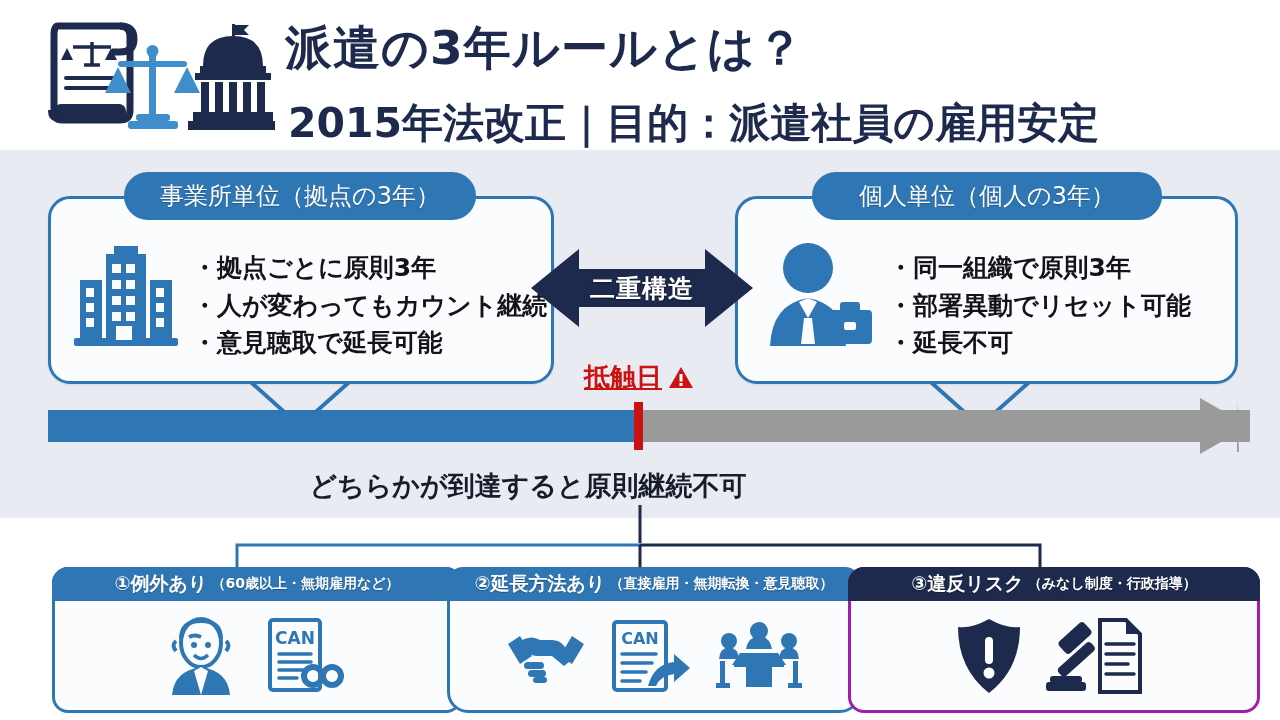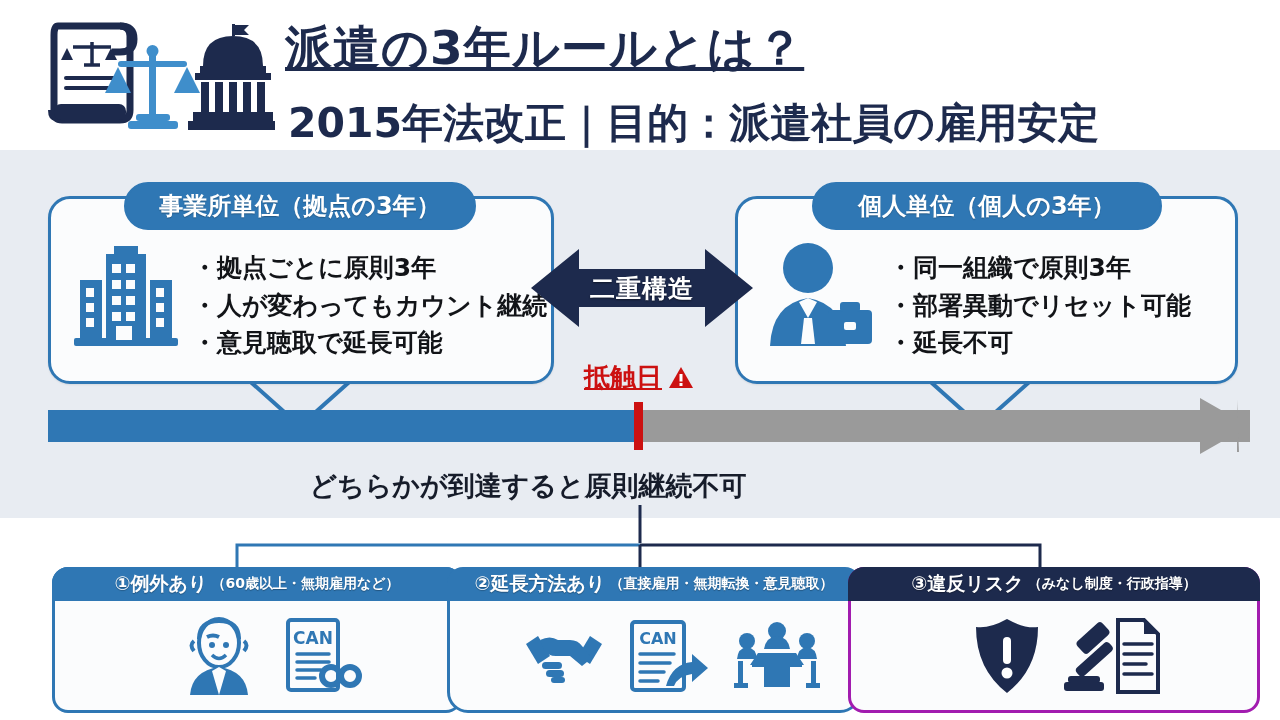--- a/index.html
+++ b/index.html
@@ -10,21 +10,21 @@
     -webkit-font-smoothing:antialiased;
   }
   #root{position:relative;width:1280px;height:720px;}
 
   
   .header{position:absolute;left:0;top:0;width:1280px;height:150px;background:#ffffff;}
   .header-icons{position:absolute;left:40px;top:18px;width:235px;height:115px;}
   .title{
     position:absolute;left:285px;top:22px;
     font-size:47px;font-weight:bold;color:#1d2a4d;letter-spacing:1px;
-    white-space:nowrap;line-height:1.1;text-decoration:underline;
+    white-space:nowrap;line-height:1.1;
   }
   .subtitle{
     position:absolute;left:288px;top:96px;
     font-size:41px;font-weight:bold;color:#1d2a4d;letter-spacing:0px;
     white-space:nowrap;
   }
 
   
   .band{position:absolute;left:0;top:150px;width:1280px;height:368px;background:#e8ecf2;}
 
@@ -32,24 +32,23 @@
   .bigcard{
     position:absolute;background:#fbfcfd;border:3px solid #2f77b4;border-radius:22px;
     box-shadow:0 1px 2px rgba(0,0,0,.08);
   }
   #card-office{left:48px;top:196px;width:500px;height:182px;}
   #card-person{left:735px;top:196px;width:497px;height:182px;}
 
   .pill{
     position:absolute;background:#2f77b4;border-radius:26px;height:44px;
     display:flex;align-items:center;justify-content:center;
-    color:#ffffff;font-size:24px;font-weight:bold;white-space:nowrap;
+    color:#ffffff;font-size:24px;font-weight:normal;white-space:nowrap;
     text-shadow:0 1px 1px rgba(0,0,0,.25);
     border:2px solid #2f77b4;
-    margin-top:10px;
   }
   #pill-office{left:124px;top:172px;width:348px;}
   #pill-person{left:812px;top:172px;width:346px;}
 
   .card-icon{position:absolute;}
   #icon-building{left:70px;top:240px;width:110px;height:110px;}
   #icon-person{left:760px;top:238px;width:118px;height:112px;}
 
   .bullets{position:absolute;font-size:25px;font-weight:bold;color:#121418;line-height:1.42;white-space:nowrap;}
   #bullets-office{left:192px;top:250px;}
@@ -97,21 +96,21 @@
     border-radius:16px 16px 0 0;display:flex;align-items:center;justify-content:center;
     color:#ffffff;white-space:nowrap;text-shadow:0 1px 1px rgba(0,0,0,.3);
   }
   .sc-head.blue{background:#2f77b4;}
   .sc-head.navy{background:#1d2a4d;}
   .sc-head .num{font-size:19px;font-weight:bold;}
   .sc-head .sub{font-size:14px;font-weight:bold;margin-left:4px;}
 
   .sc-icons{
     position:absolute;left:0;top:36px;width:100%;height:100px;
-    display:flex;align-items:center;justify-content:center;gap:22px;margin-left:18px;
+    display:flex;align-items:center;justify-content:center;gap:22px;
   }
   .sc-icons svg{display:block;}
 </style>
 </head>
 <body>
 
 <div id="root">
 
   <div class="header">
 

